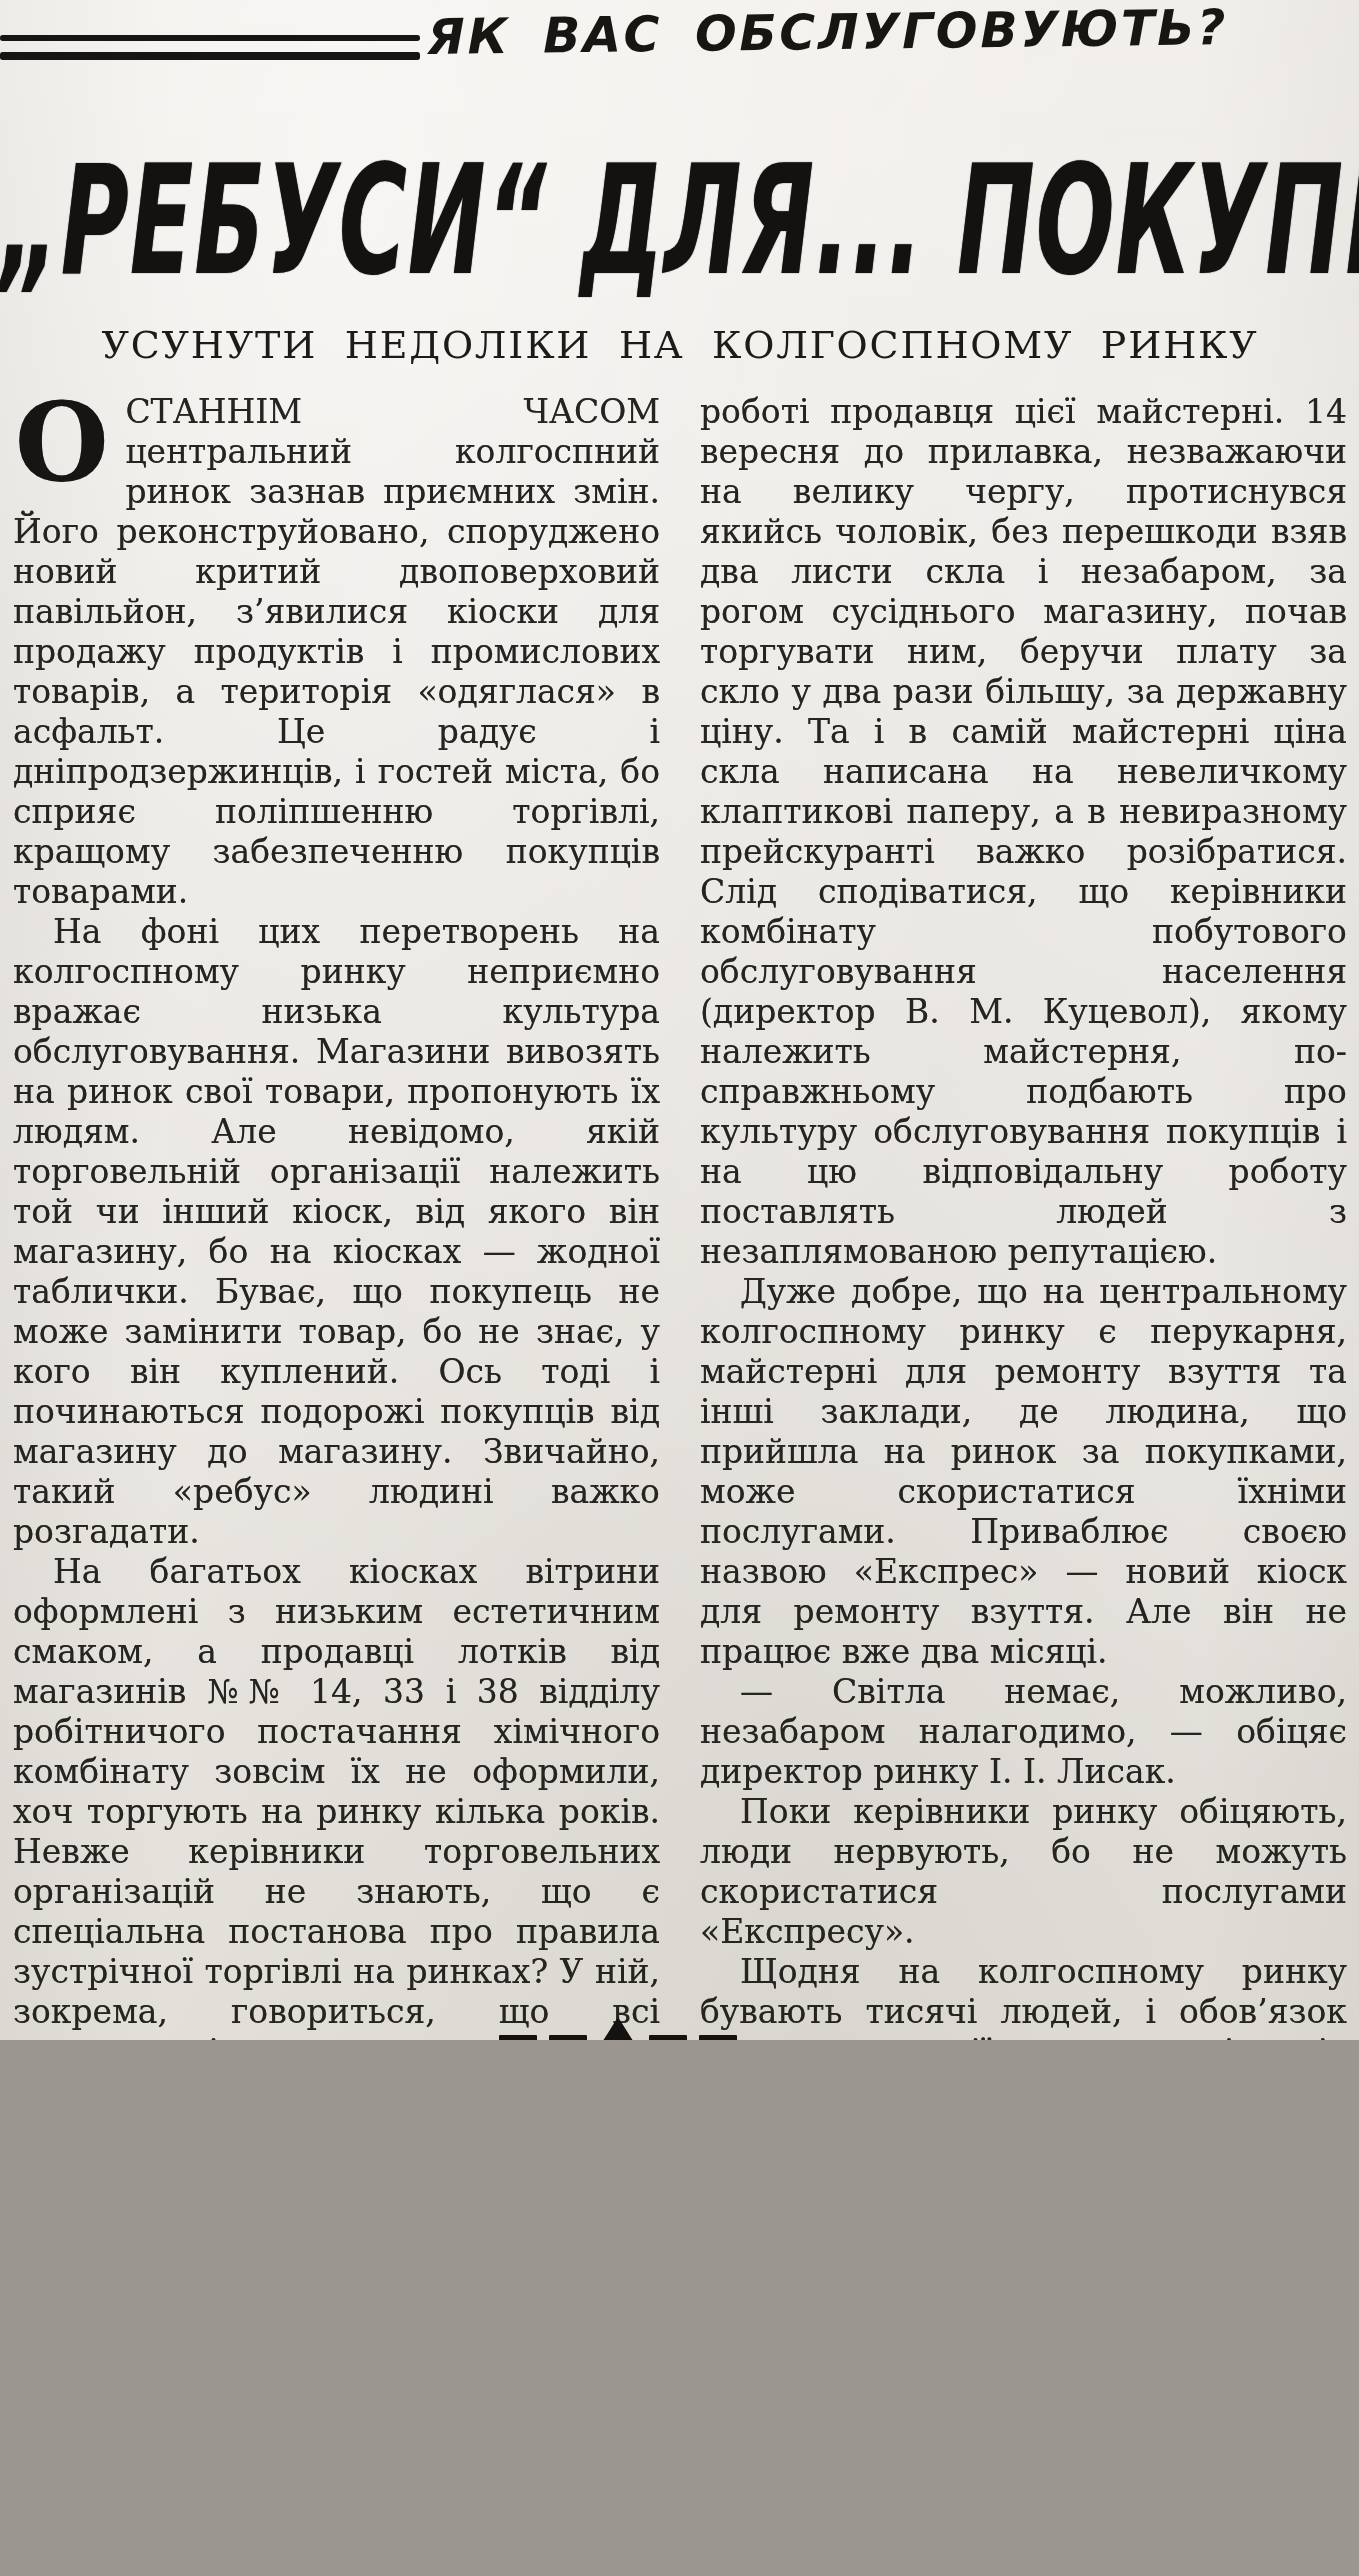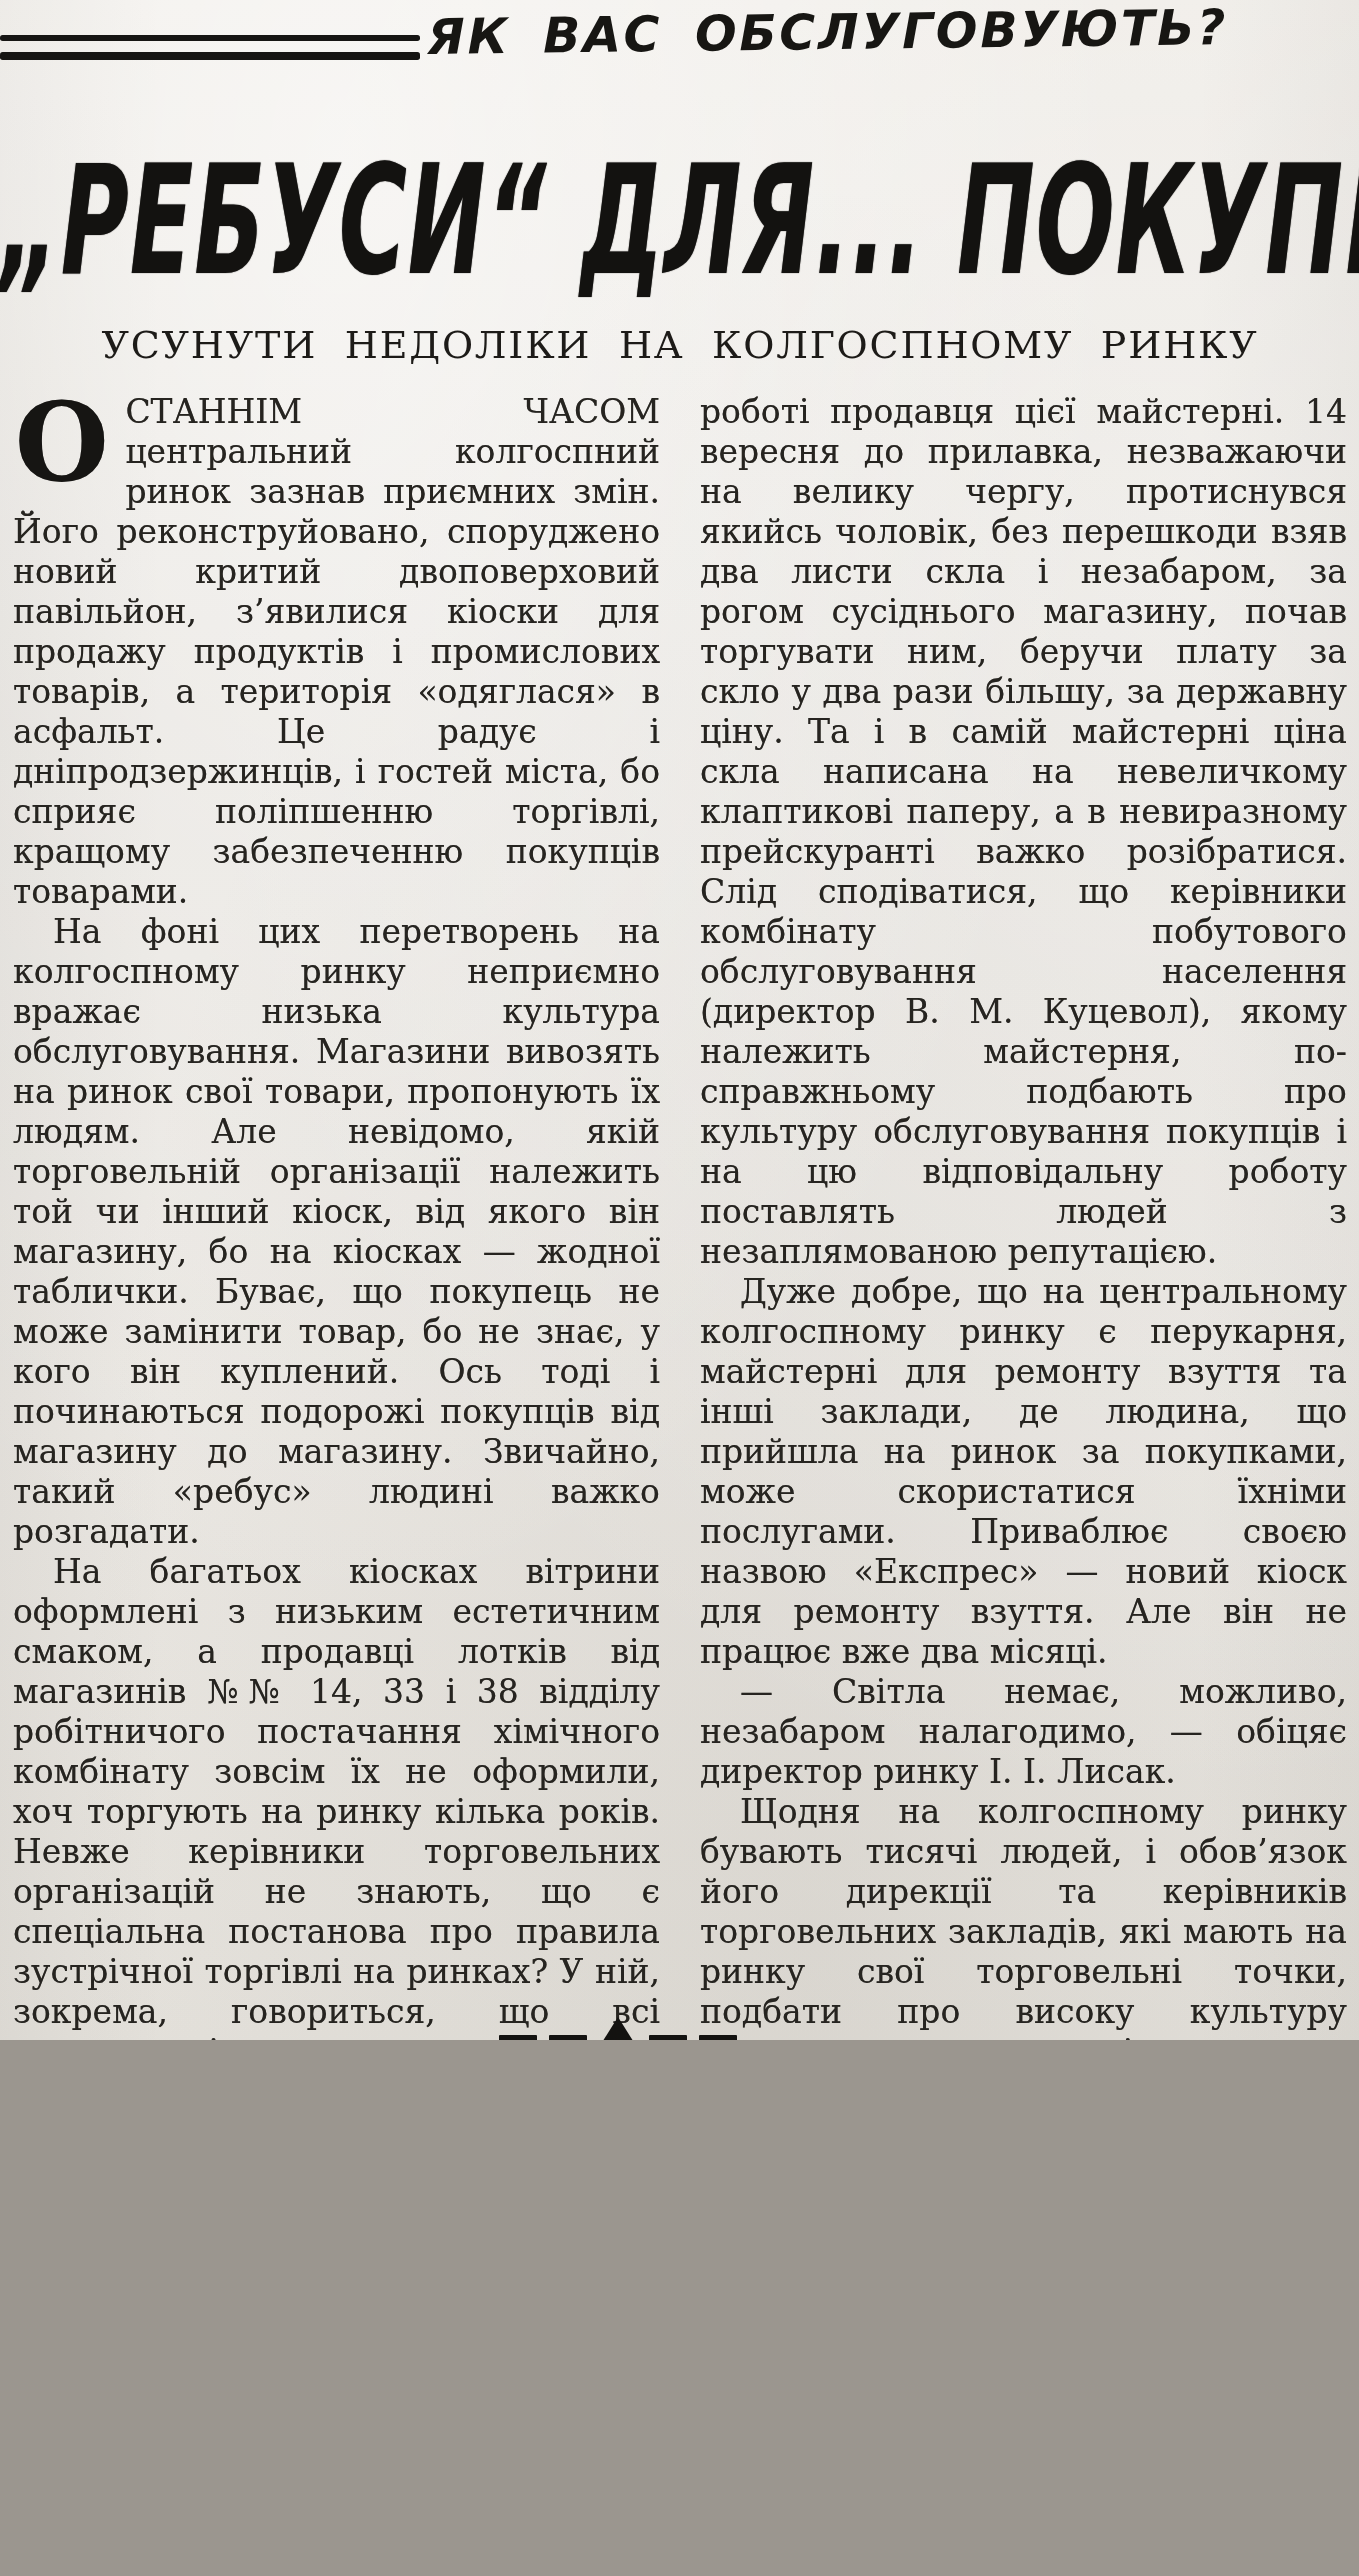--- a/index.html
+++ b/index.html
@@ -120,20 +120,21 @@
         <span>центральний колгоспний ринок зазнав приємних змін. Його реконструйовано, споруджено новий критий двоповерховий павільйон, з’явилися кіоски для продажу продуктів і промислових товарів, а територія «одяглася» в асфальт. Це радує і дніпродзержинців, і гостей міста, бо сприяє поліпшенню торгівлі, кращому забезпеченню покупців товарами.</span>
       </p>
       <p class="para indent">На фоні цих перетворень на колгоспному ринку неприємно вражає низька культура обслуговування. Магазини вивозять на ринок свої товари, пропонують їх людям. Але невідомо, якій торговельній організації належить той чи інший кіоск, від якого він магазину, бо на кіосках — жодної таблички. Буває, що покупець не може замінити товар, бо не знає, у кого він куплений. Ось тоді і починаються подорожі покупців від магазину до магазину. Звичайно, такий «ребус» людині важко розгадати.</p>
       <p class="para indent">На багатьох кіосках вітрини оформлені з низьким естетичним смаком, а продавці лотків від магазинів №№ 14, 33 і 38 відділу робітничого постачання хімічного комбінату зовсім їх не оформили, хоч торгують на ринку кілька років. Невже керівники торговельних організацій не знають, що є спеціальна постанова про правила зустрічної торгівлі на ринках? У ній, зокрема, говориться, що всі торговельні точки повинні мати назви своєї фірми і номери магазинів.</p>
     </div>
 
     <div class="col">
       <p class="para">роботі продавця цієї майстерні. 14 вересня до прилавка, незважаючи на велику чергу, протиснувся якийсь чоловік, без перешкоди взяв два листи скла і незабаром, за рогом сусіднього магазину, почав торгувати ним, беручи плату за скло у два рази більшу, за державну ціну. Та і в самій майстерні ціна скла написана на невеличкому клаптикові паперу, а в невиразному прейскуранті важко розібратися. Слід сподіватися, що керівники комбінату побутового обслуговування населення (директор В. М. Куцевол), якому належить майстерня, по-справжньому подбають про культуру обслуговування покупців і на цю відповідальну роботу поставлять людей з незаплямованою репутацією.</p>
       <p class="para indent">Дуже добре, що на центральному колгоспному ринку є перукарня, майстерні для ремонту взуття та інші заклади, де людина, що прийшла на ринок за покупками, може скористатися їхніми послугами. Приваблює своєю назвою «Експрес» — новий кіоск для ремонту взуття. Але він не працює вже два місяці.</p>
       <p class="para indent">— Світла немає, можливо, незабаром налагодимо, — обіцяє директор ринку І. І. Лисак.</p>
+      <p class="para indent">Поки керівники ринку обіцяють, люди нервують, бо не можуть скористатися послугами «Експресу».</p>
       <p class="para indent">Щодня на колгоспному ринку бувають тисячі людей, і обов’язок його дирекції та керівників торговельних закладів, які мають на ринку свої торговельні точки, подбати про високу культуру обслуговування покупців, усунення отих «ребусів», для вирішення яких трудящі нерідко псують нерви.</p>
       <div class="signature">
         <div class="sig-name">В. РІЗНИК,</div>
         <div class="sig-role">ветеран праці.</div>
       </div>
     </div>
 
   </div>
 
   <div class="ornament">

